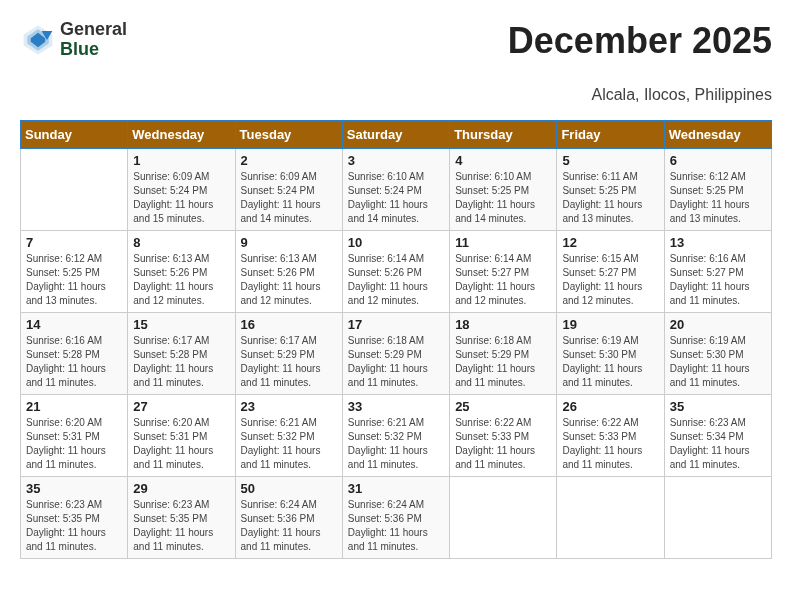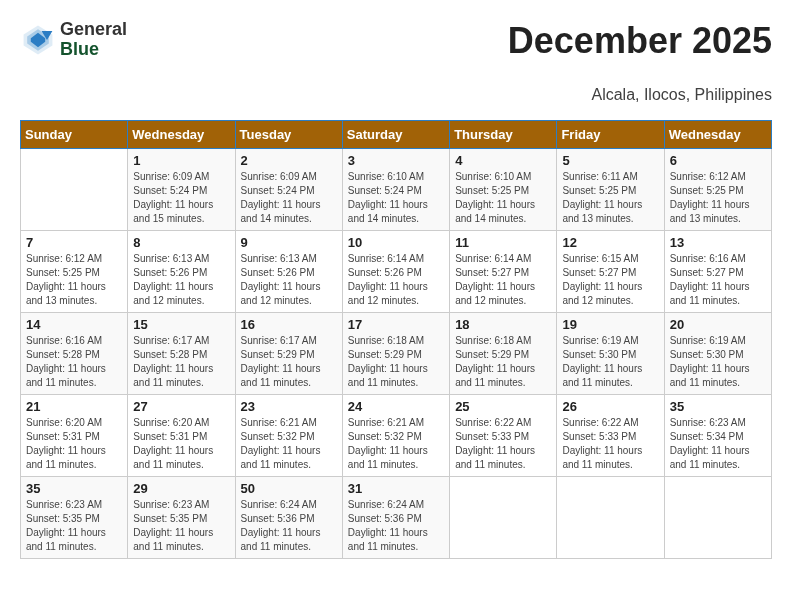--- a/index.html
+++ b/index.html
@@ -217,21 +217,21 @@
         </td>
         <td>
           <span class="day-number">27</span>
           <div class="day-info">Sunrise: 6:20 AM<br>Sunset: 5:31 PM<br>Daylight: 11 hours and 11 minutes.</div>
         </td>
         <td>
           <span class="day-number">23</span>
           <div class="day-info">Sunrise: 6:21 AM<br>Sunset: 5:32 PM<br>Daylight: 11 hours and 11 minutes.</div>
         </td>
         <td>
-          <span class="day-number">24</span>
+          <span class="day-number">33</span>
           <div class="day-info">Sunrise: 6:21 AM<br>Sunset: 5:32 PM<br>Daylight: 11 hours and 11 minutes.</div>
         </td>
         <td>
           <span class="day-number">25</span>
           <div class="day-info">Sunrise: 6:22 AM<br>Sunset: 5:33 PM<br>Daylight: 11 hours and 11 minutes.</div>
         </td>
         <td>
           <span class="day-number">26</span>
           <div class="day-info">Sunrise: 6:22 AM<br>Sunset: 5:33 PM<br>Daylight: 11 hours and 11 minutes.</div>
         </td>

